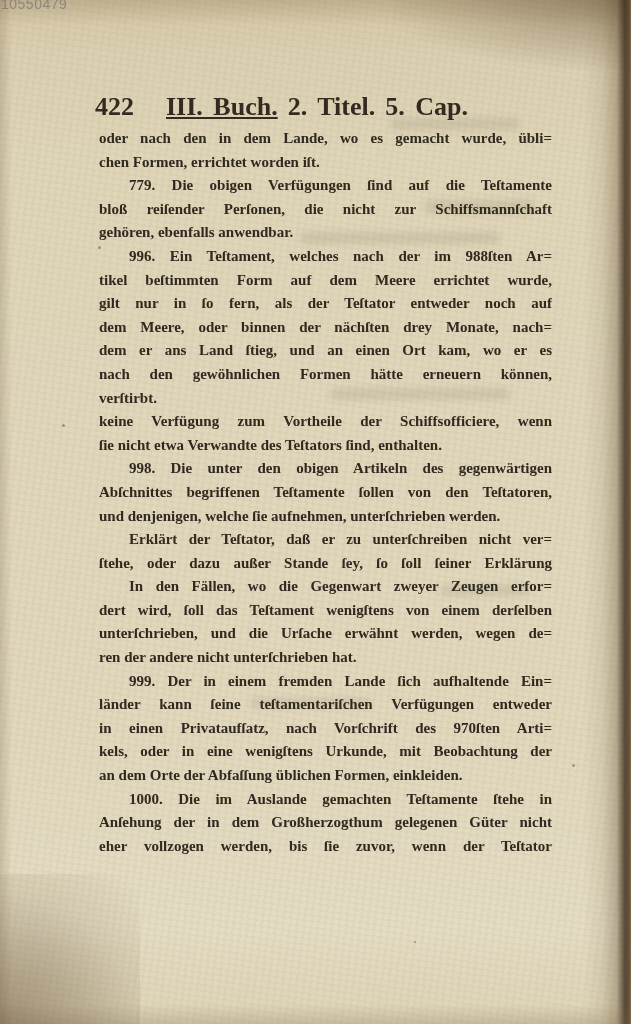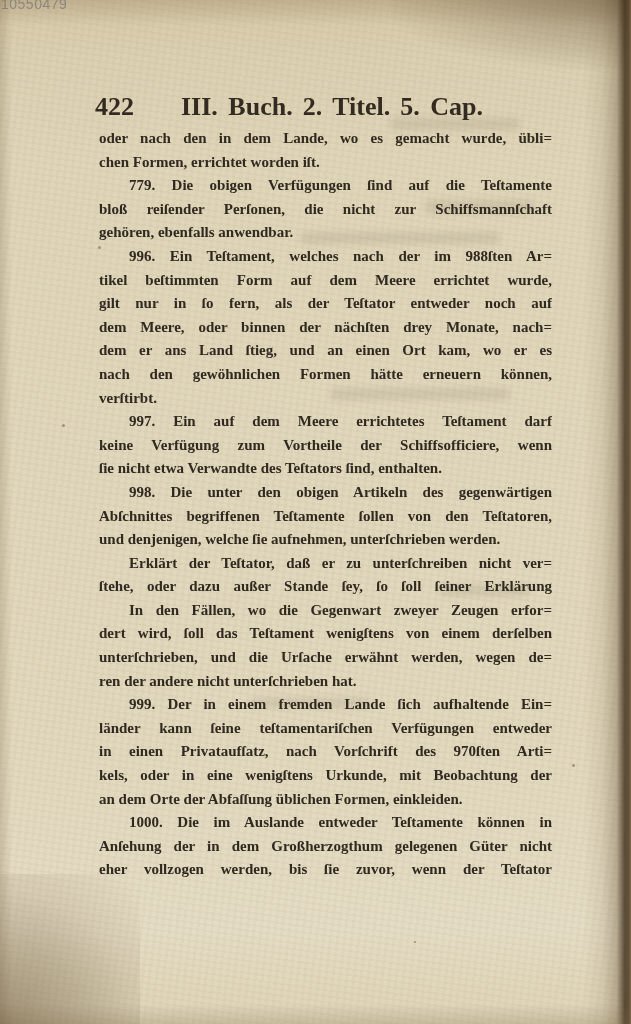--- a/index.html
+++ b/index.html
@@ -34,21 +34,21 @@
     font-family:"Liberation Sans","DejaVu Sans",sans-serif;
     font-size:14px;color:#8f8e8a;letter-spacing:0.5px;
   }
   .header{
     position:absolute;top:92px;left:95px;width:455px;
     display:flex;align-items:baseline;
     font-size:26px;font-weight:700;color:#332b21;
   }
   .page-number{min-width:36px;}
   .header-seg{margin-left:10px;word-spacing:4px;}
-  .header-seg.first{margin-left:47px;}
+  .header-seg.first{margin-left:32px;text-decoration:underline;}
   .body-text{
     position:absolute;top:127px;left:99px;width:453px;
     font-size:15px;font-weight:700;color:#30291f;
     text-rendering:optimizeLegibility;
   }
   .line{
     height:23.6px;line-height:23.6px;
     text-align:justify;
     overflow:hidden;white-space:nowrap;
   }
@@ -95,38 +95,37 @@
       <div class="line j ind">779. Die obigen Verfügungen ſind auf die Teſtamente</div>
       <div class="line j">bloß reiſender Perſonen, die nicht zur Schiffsmannſchaft</div>
       <div class="line">gehören, ebenfalls anwendbar.</div>
       <div class="line j ind">996. Ein Teſtament, welches nach der im 988ſten Ar=</div>
       <div class="line j">tikel beſtimmten Form auf dem Meere errichtet wurde,</div>
       <div class="line j">gilt nur in ſo fern, als der Teſtator entweder noch auf</div>
       <div class="line j">dem Meere, oder binnen der nächſten drey Monate, nach=</div>
       <div class="line j">dem er ans Land ſtieg, und an einen Ort kam, wo er es</div>
       <div class="line j">nach den gewöhnlichen Formen hätte erneuern können,</div>
       <div class="line">verſtirbt.</div>
-      <div class="line j ind">997. Ein auf dem Meere errichtetes Teſtament darf</div>
       <div class="line j">keine Verfügung zum Vortheile der Schiffsofficiere, wenn</div>
       <div class="line">ſie nicht etwa Verwandte des Teſtators ſind, enthalten.</div>
       <div class="line j ind">998. Die unter den obigen Artikeln des gegenwärtigen</div>
       <div class="line j">Abſchnittes begriffenen Teſtamente ſollen von den Teſtatoren,</div>
       <div class="line">und denjenigen, welche ſie aufnehmen, unterſchrieben werden.</div>
       <div class="line j ind">Erklärt der Teſtator, daß er zu unterſchreiben nicht ver=</div>
       <div class="line j">ſtehe, oder dazu außer Stande ſey, ſo ſoll ſeiner Erklärung</div>
       <div class="line j ind">In den Fällen, wo die Gegenwart zweyer Zeugen erfor=</div>
       <div class="line j">dert wird, ſoll das Teſtament wenigſtens von einem derſelben</div>
       <div class="line j">unterſchrieben, und die Urſache erwähnt werden, wegen de=</div>
       <div class="line">ren der andere nicht unterſchrieben hat.</div>
       <div class="line j ind">999. Der in einem fremden Lande ſich aufhaltende Ein=</div>
       <div class="line j">länder kann ſeine teſtamentariſchen Verfügungen entweder</div>
       <div class="line j">in einen Privataufſatz, nach Vorſchrift des 970ſten Arti=</div>
       <div class="line j">kels, oder in eine wenigſtens Urkunde, mit Beobachtung der</div>
       <div class="line">an dem Orte der Abfaſſung üblichen Formen, einkleiden.</div>
-      <div class="line j ind">1000. Die im Auslande entweder Teſtamente können in</div>
+      <div class="line j ind">1000. Die im Auslande gemachten Teſtamente ſtehe in</div>
       <div class="line j">Anſehung der in dem Großherzogthum gelegenen Güter nicht</div>
       <div class="line j">eher vollzogen werden, bis ſie zuvor, wenn der Teſtator</div>
     </div>
 
   <div class="edge-top"></div>
   <div class="corner-tr"></div>
   <div class="edge-right"></div>
   <div class="edge-left"></div>
   <div class="edge-bottom"></div>
   <div class="corner-bl"></div>

